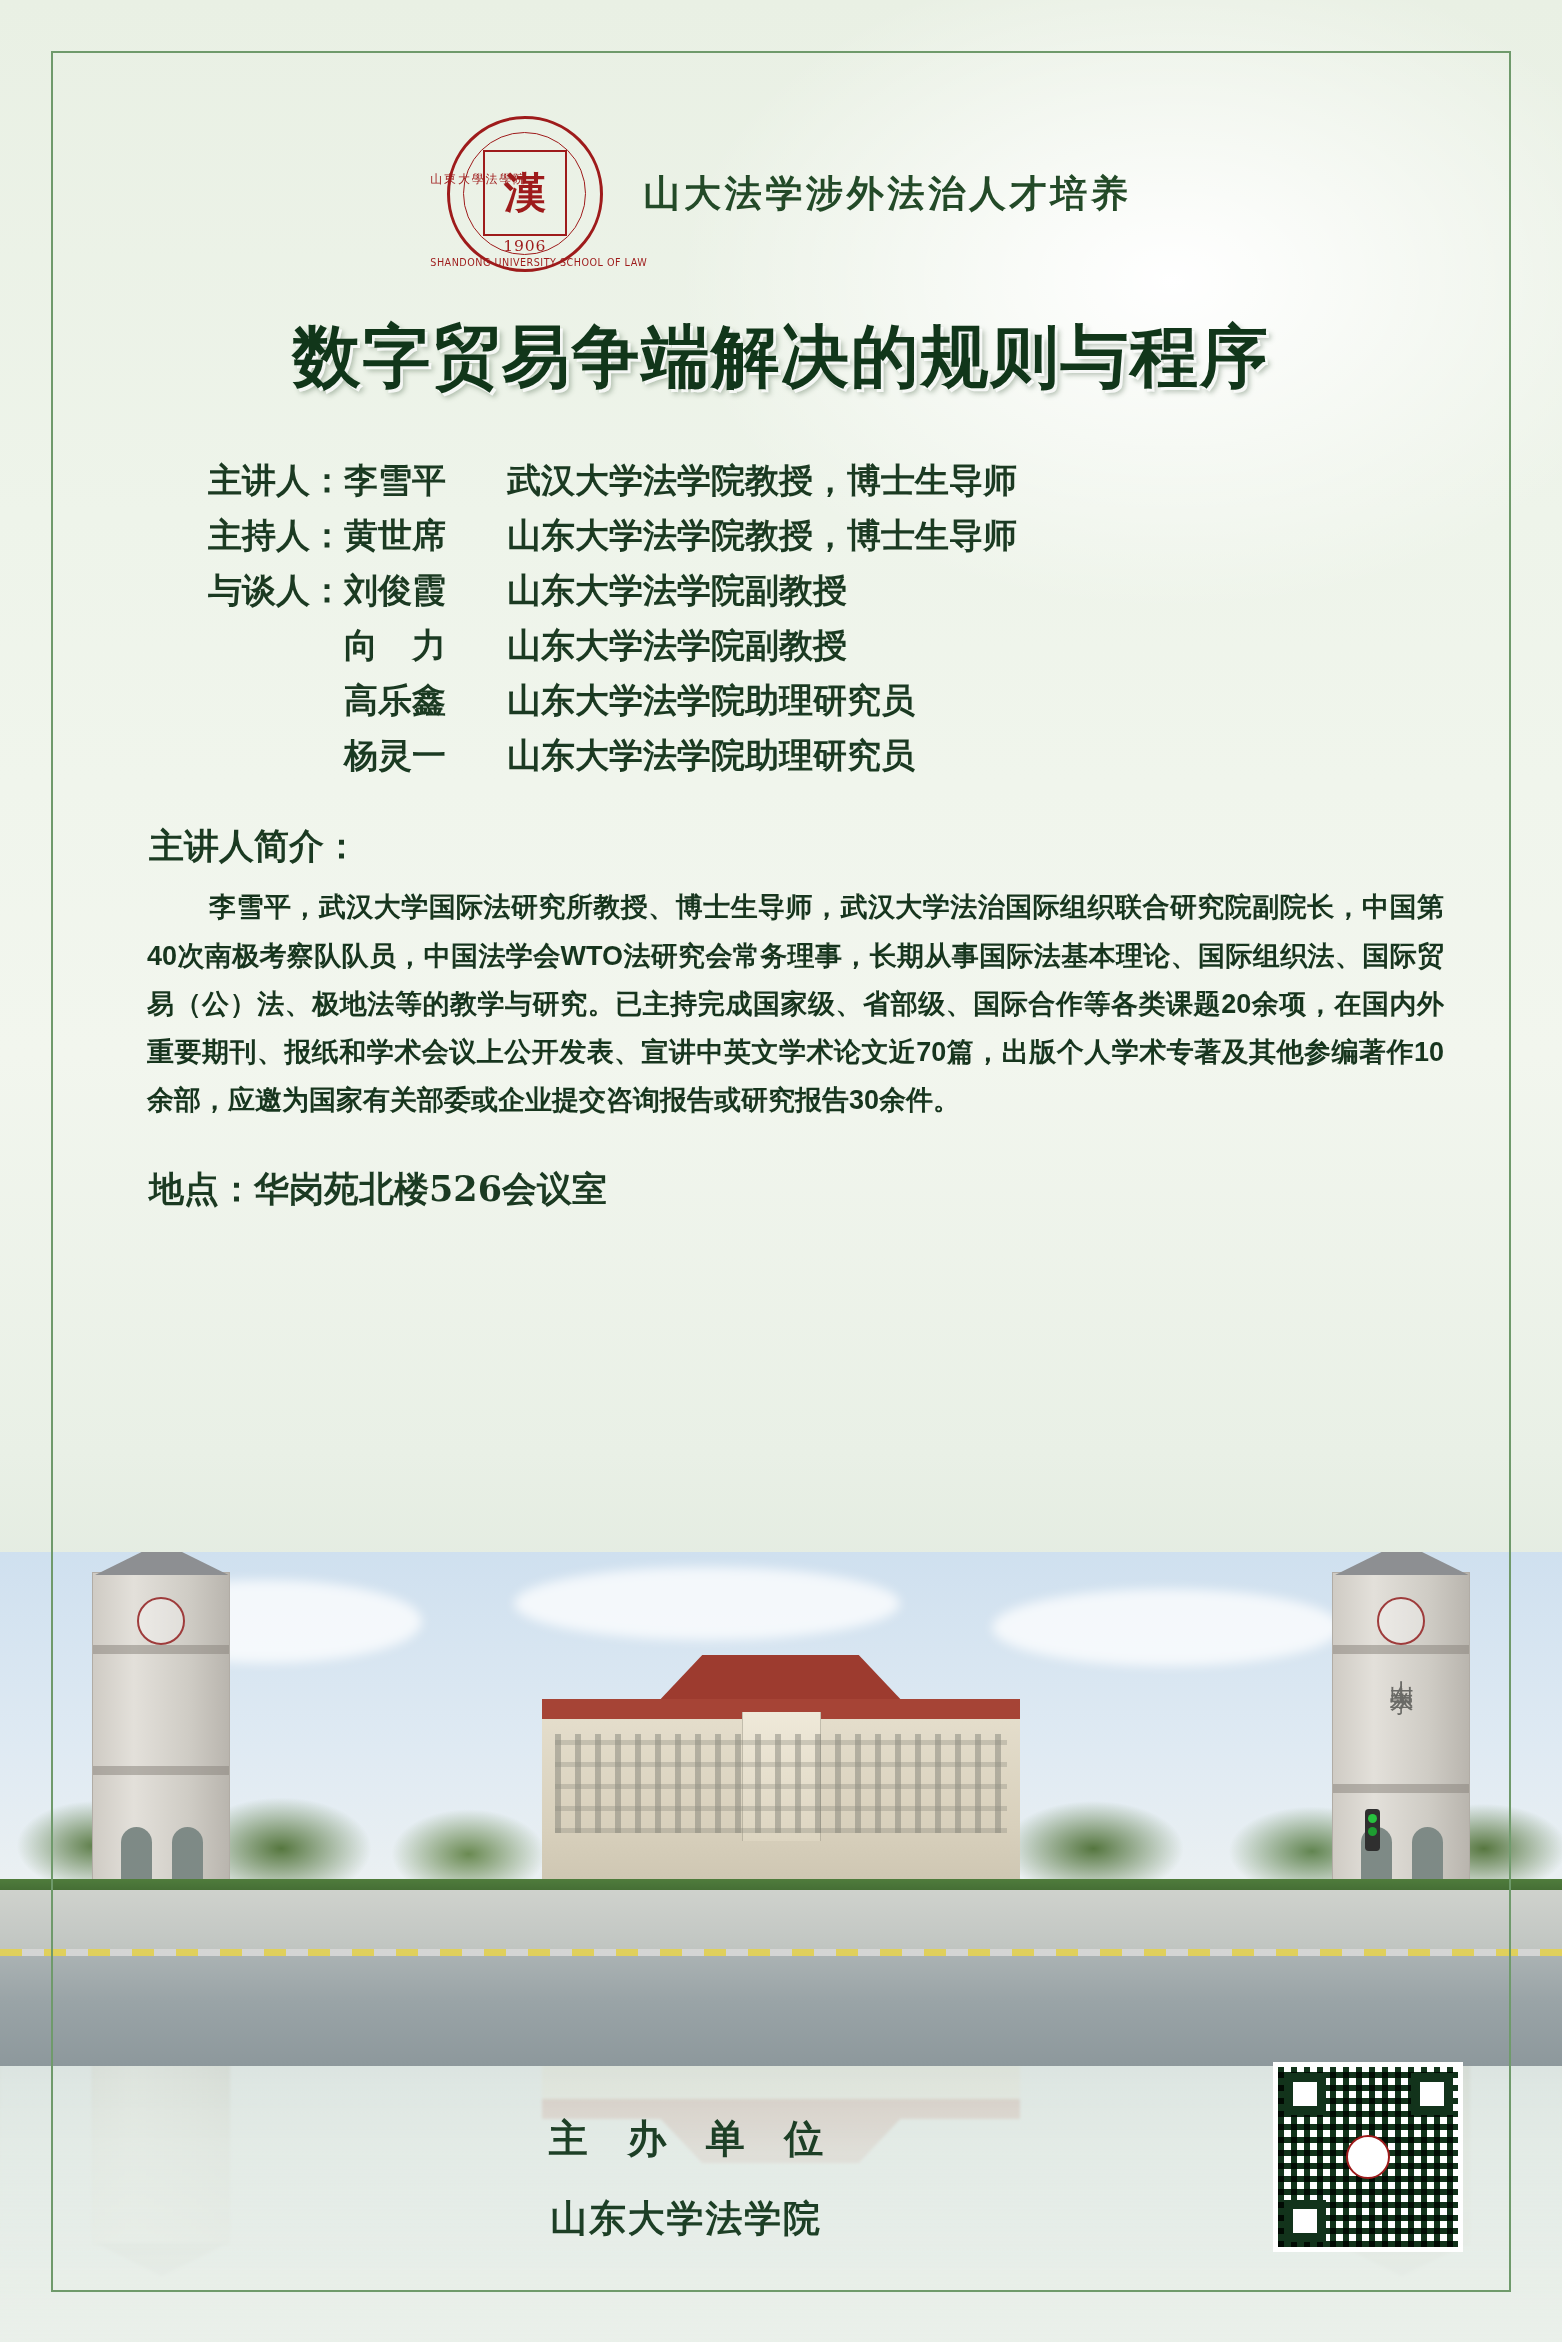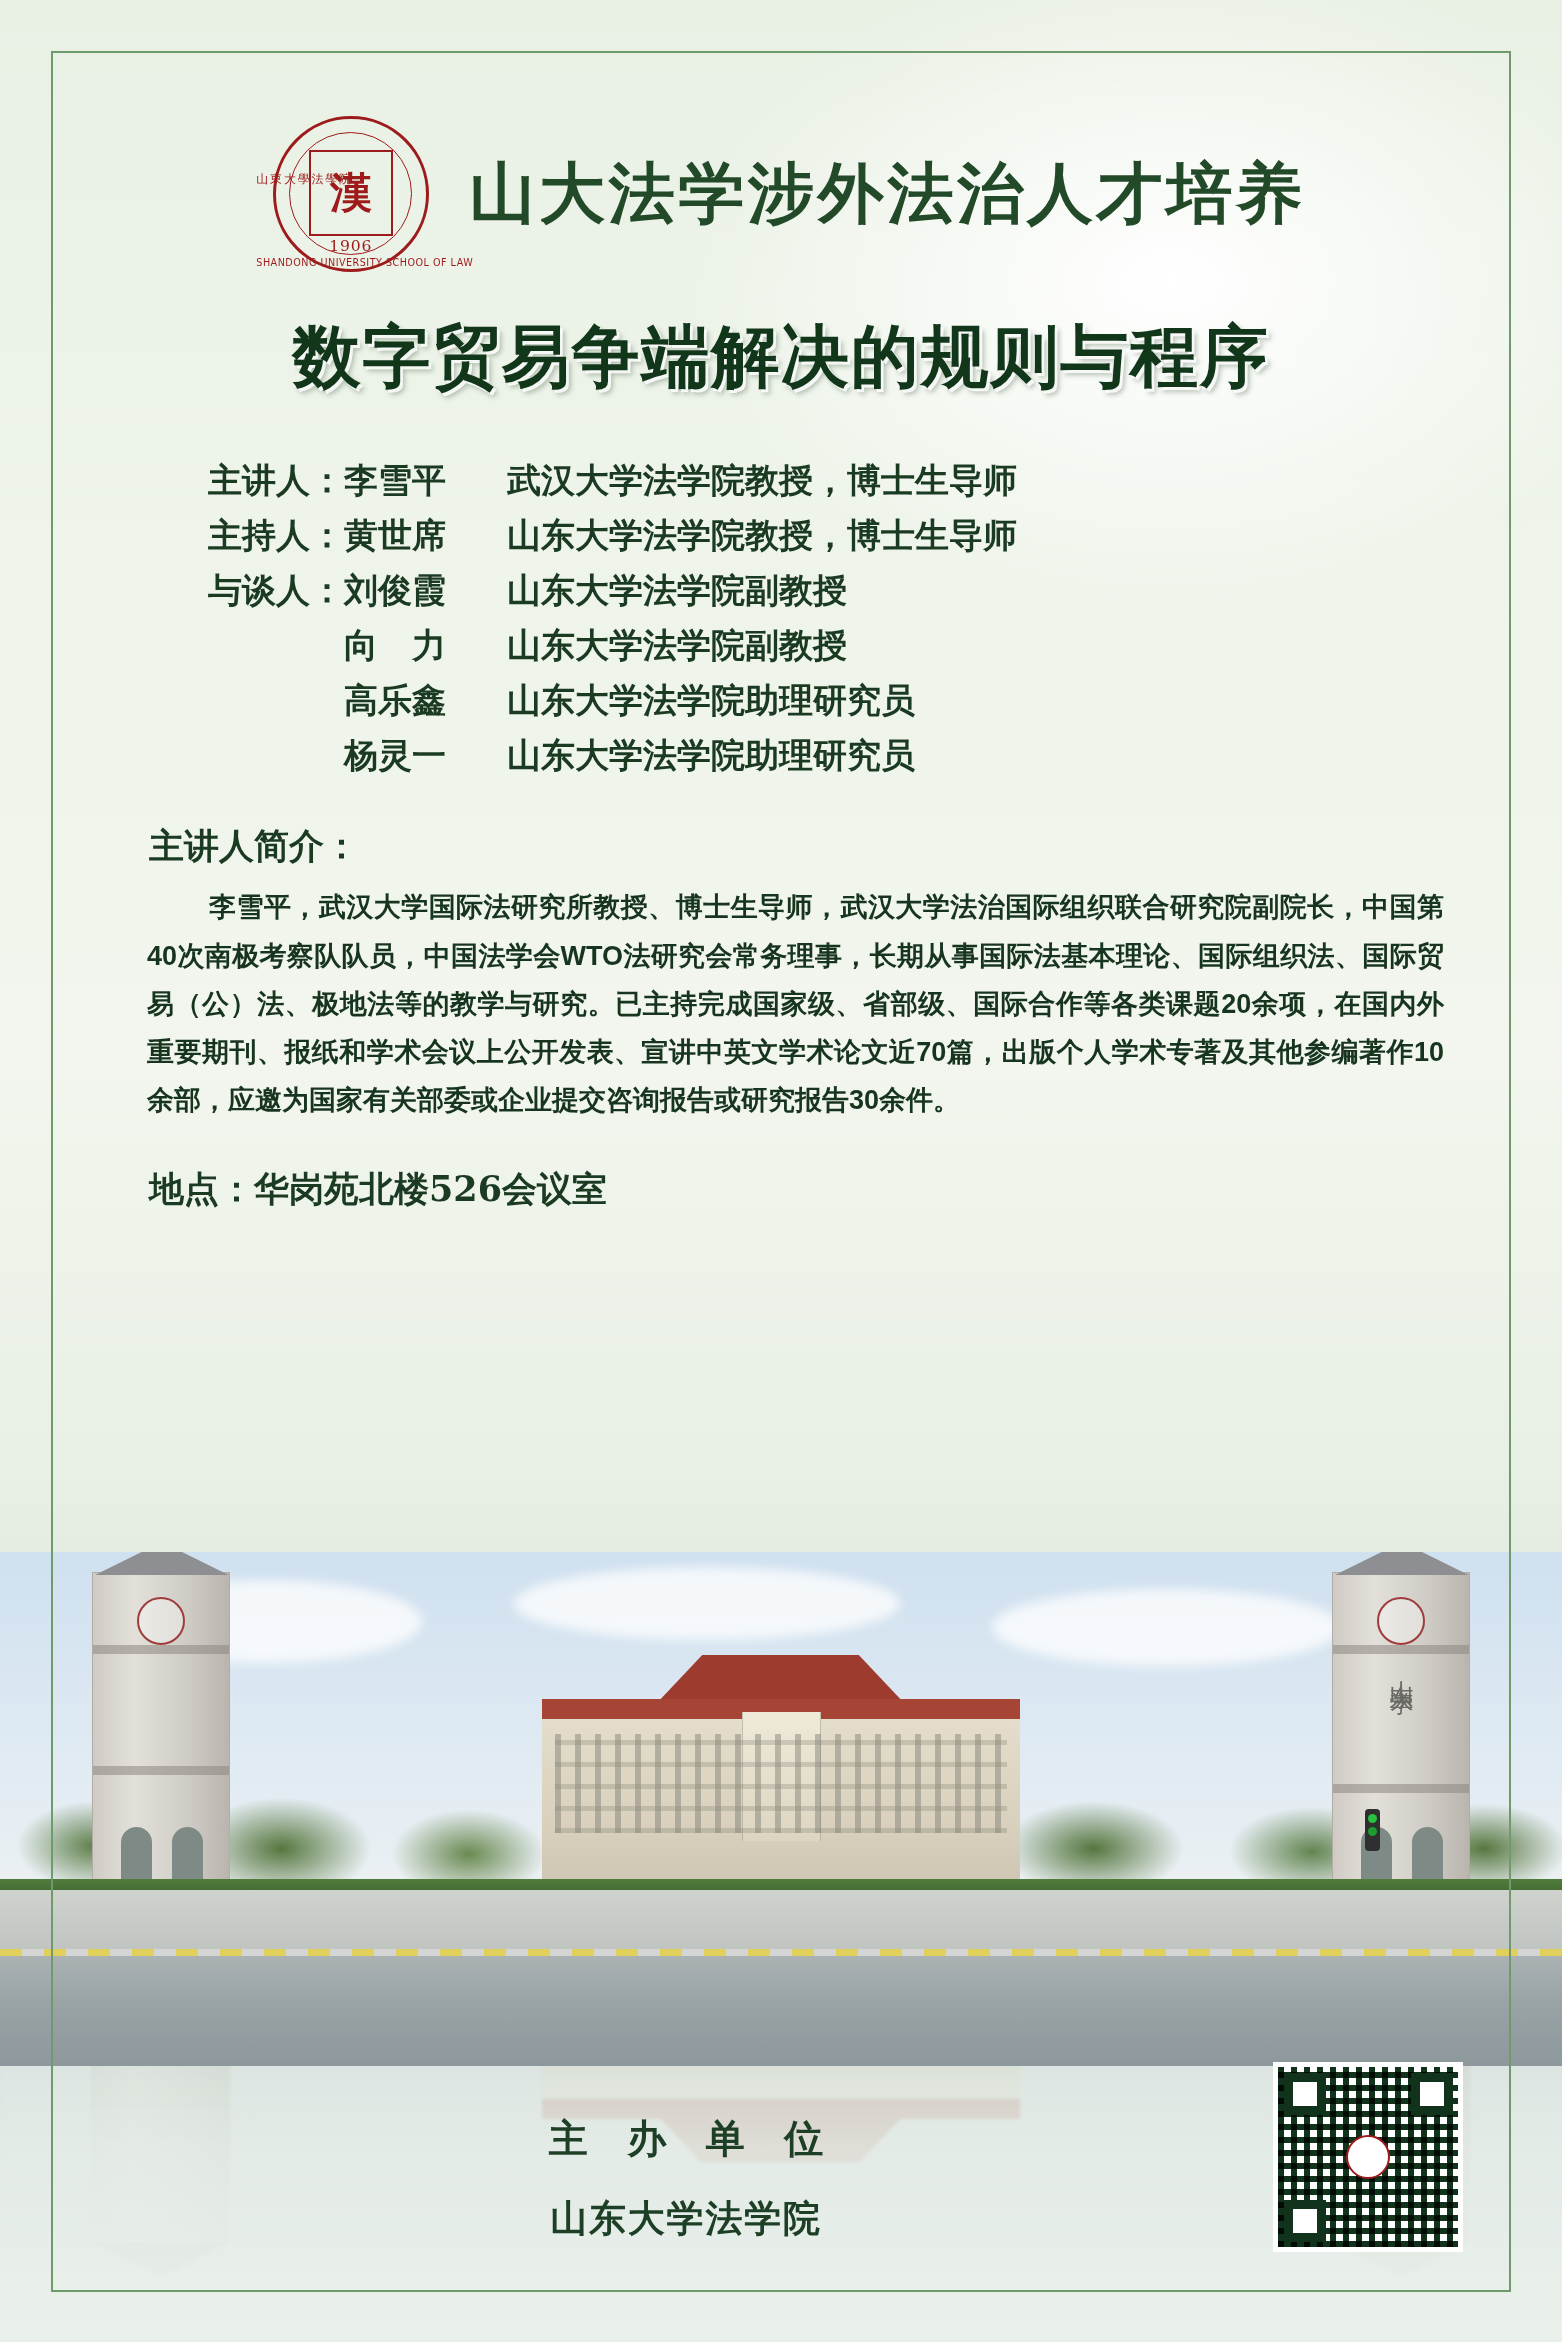--- a/index.html
+++ b/index.html
@@ -118,21 +118,21 @@
     white-space: nowrap;
   }
 
   .series {
     text-align: left;
     color: #1d3b20;
     font-family: "DejaVu Serif", "Liberation Serif", serif;
     font-weight: bold;
   }
   .series .line1 {
-    font-size: 66px;
+    font-size: 37px;
     letter-spacing: 3.7px;
     line-height: 1.25;
     color: #234a28;
   }
   .series .line2 {
     font-size: 50px;
     letter-spacing: 3.7px;
     line-height: 1.25;
     color: #234a28;
     text-align: center;

